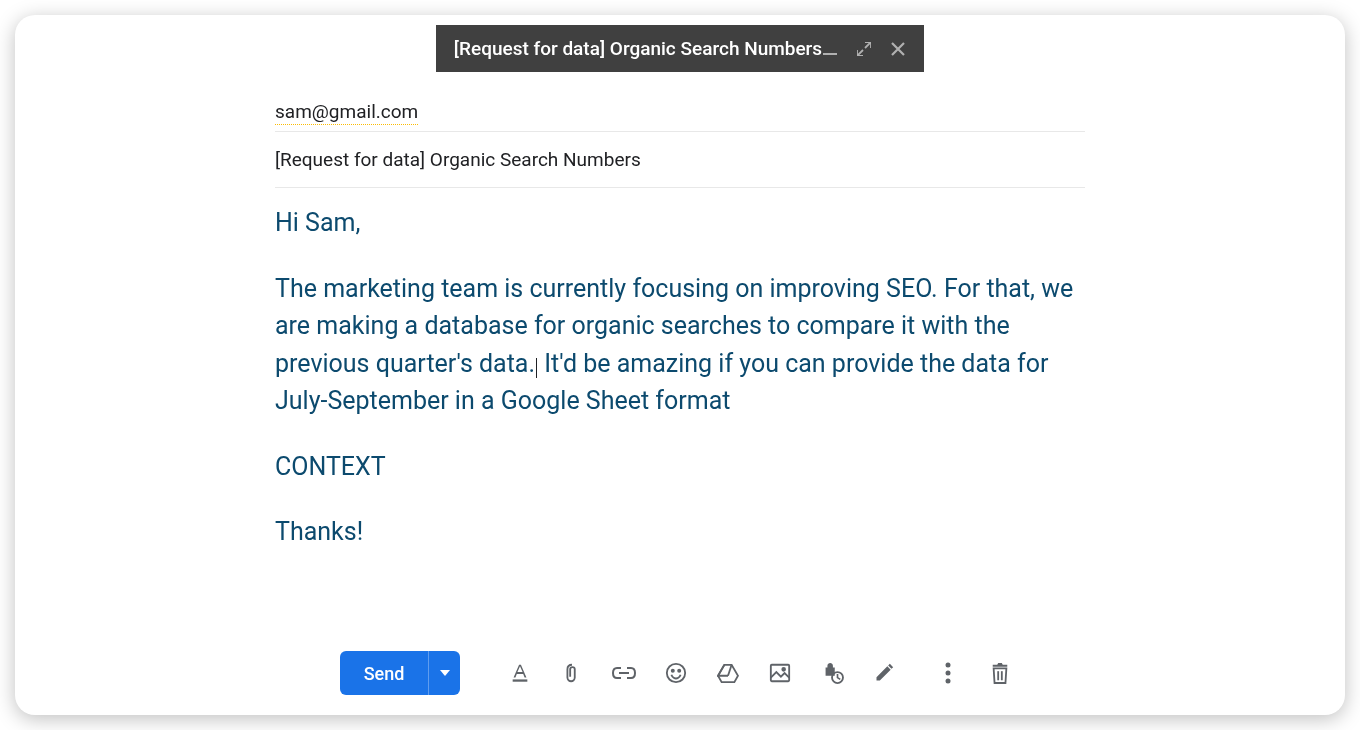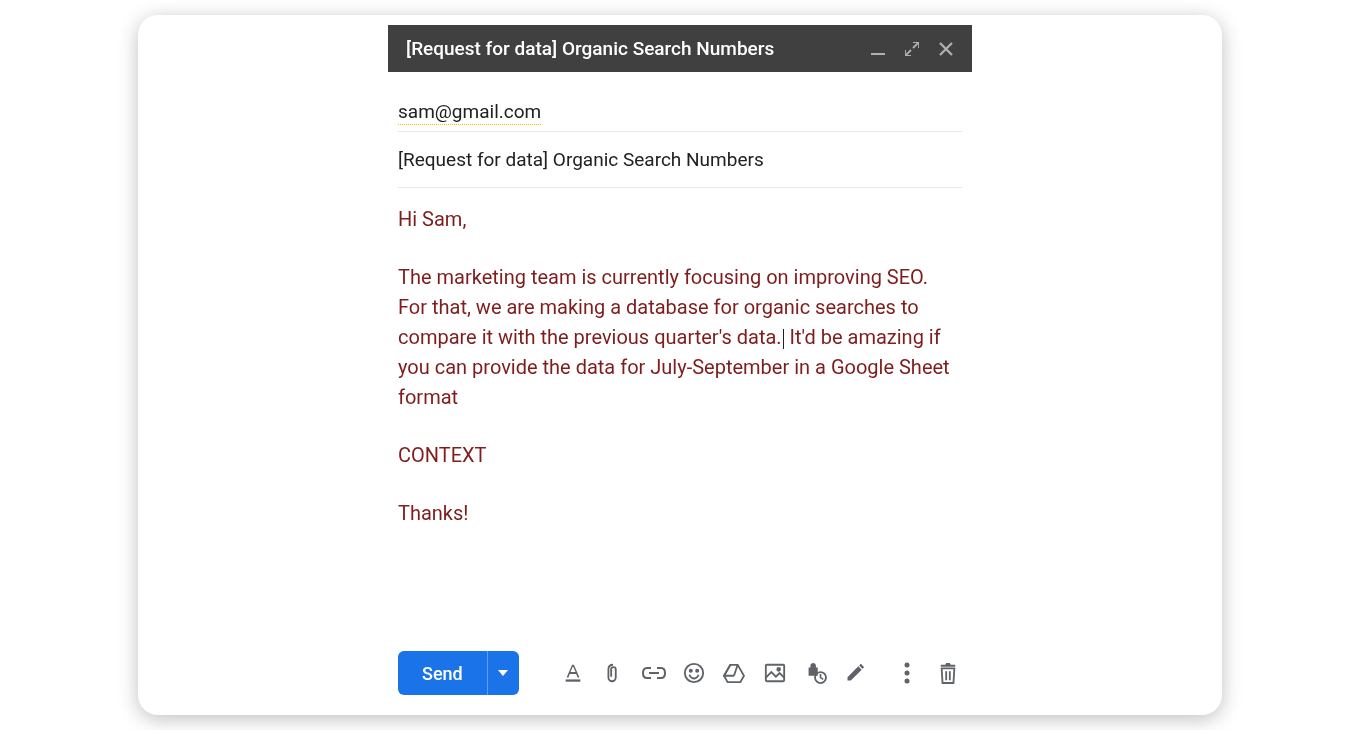--- a/index.html
+++ b/index.html
@@ -13,28 +13,29 @@
       background: #fff;
       width: 1360px;
       height: 730px;
       display: flex;
       align-items: flex-start;
       justify-content: center;
       padding: 15px;
     }
     
     .compose-container {
-      width: 1084px;
+      width: 1330px;
       height: 700px;
       border-radius: 20px;
       box-shadow: 0 4px 20px rgba(0,0,0,0.25);
       overflow: hidden;
       background: #fff;
       display: flex;
       flex-direction: column;
+      align-items: center;
     }
     
     .header-bar {
       background: #404040;
       color: #fff;
       padding: 12px 18px;
       display: flex;
       align-items: center;
       justify-content: space-between;
       margin-left: 250px;
@@ -91,22 +92,22 @@
     
     .field-subject {
       padding: 16px 0;
       border-bottom: 1px solid #e8e8e8;
       font-size: 19px;
       color: #202124;
     }
     
     .body-content {
       padding: 16px 0;
-      font-size: 20px;
-      color: #7f1d1d;
+      font-size: 25px;
+      color: #0c4a6e;
       line-height: 1.5;
       flex: 1;
     }
     
     .body-content p {
       margin-bottom: 28px;
     }
     
     .body-content p:last-child {
       margin-bottom: 16px;

